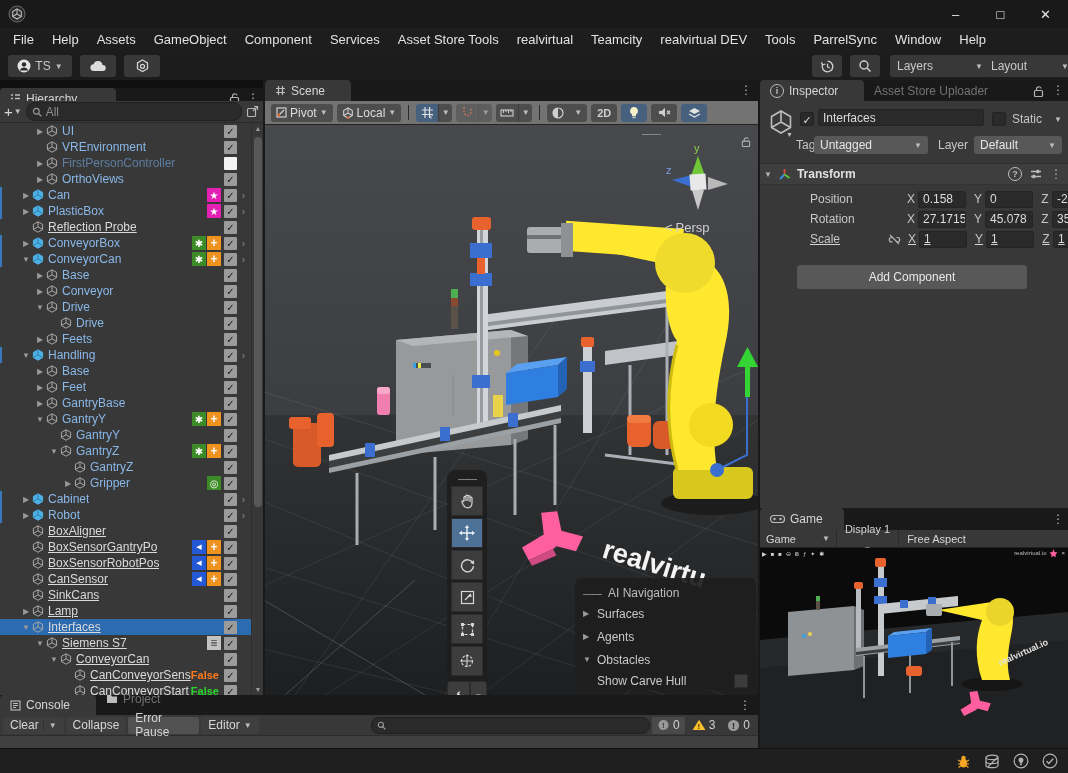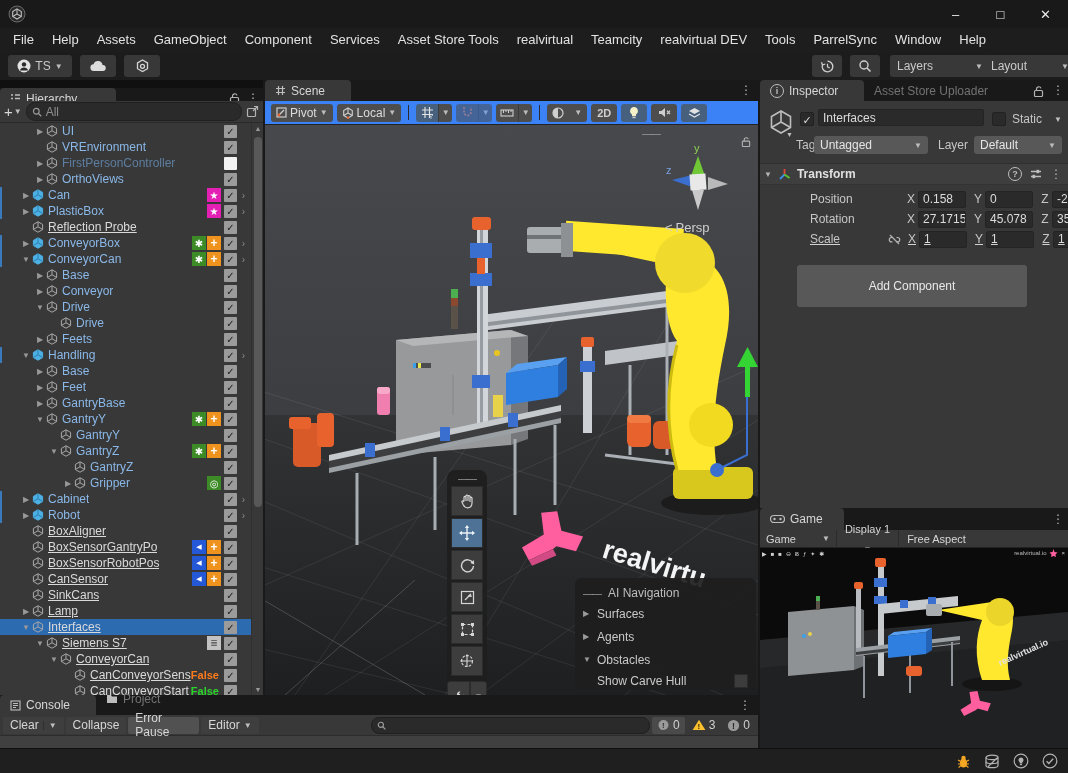--- a/index.html
+++ b/index.html
@@ -57,21 +57,21 @@
   .hcheck{width:13px;height:13px;flex:none;margin-left:3px;background:#9b9b9b;color:#1c1c1c;font-size:10px;line-height:13px;text-align:center;border-radius:1px;}
   .hcheck.off{background:#f2f2f2;}
   .hchev{width:13px;flex:none;text-align:center;color:#8a8a8a;font-size:10px;}
   .hval{position:absolute;right:44px;font-size:11px;font-weight:700;}
   #hier-scroll{left:251px;top:123px;width:12px;height:572px;background:#383838;border-left:1px solid #2f2f2f;box-sizing:border-box;}
   #hier-thumb{position:absolute;left:2px;top:14px;width:8px;height:370px;background:#585858;border-radius:4px;}
   .scroll-arrow{position:absolute;left:0;width:12px;text-align:center;color:#9a9a9a;font-size:7px;}
 
   
   #scene-tabbar{left:265px;top:80px;width:493px;height:21px;}
-  #scene-toolbar{left:265px;top:101px;width:493px;height:24px;background:#3b82f6;border-bottom:1px solid #232323;box-sizing:border-box;display:flex;align-items:center;padding-left:6px;gap:4px;}
+  #scene-toolbar{left:265px;top:101px;width:493px;height:24px;background:#737373;border-bottom:1px solid #232323;box-sizing:border-box;display:flex;align-items:center;padding-left:6px;gap:4px;}
   .sbtn{background:#4d4d4d;border-radius:3px;height:18px;display:flex;align-items:center;padding:0 5px;gap:3px;font-size:12px;color:#dcdcdc;}
   .sgroup{display:flex;}
   .sgroup .main{background:#4d4d4d;border-radius:3px 0 0 3px;width:22px;height:18px;display:flex;align-items:center;justify-content:center;}
   .sgroup .dd{background:#4d4d4d;border-radius:0 3px 3px 0;width:13px;height:18px;display:flex;align-items:center;justify-content:center;color:#bdbdbd;font-size:8px;border-left:1px solid #3c3c3c;}
   .sgroup.active .main,.sbtn.active{background:#46607e;}
   .ssep{width:1px;height:15px;background:#2b2b2b;margin:0 3px;}
   .caret{font-size:8px;color:#bdbdbd;}
   #viewport{left:265px;top:125px;width:493px;height:570px;background:#3c3e41;overflow:hidden;} 
   .overlay-handle{color:#9a9a9a;font-size:10px;letter-spacing:-1px;}
   #persp-label{color:#cfcfcf;font-size:13px;}
@@ -92,21 +92,21 @@
   #go-name{left:58px;top:8px;width:166px;}
   .ufield{background:#2a2a2a;border:1px solid #242424;border-radius:2px;height:17px;font-size:12px;color:#dcdcdc;display:flex;align-items:center;padding:0 4px;overflow:hidden;white-space:nowrap;box-sizing:border-box;}
   .udrop{background:#585858;border-radius:3px;height:18px;display:flex;align-items:center;padding:0 6px;font-size:12px;color:#e4e4e4;justify-content:space-between;box-sizing:border-box;}
   .ulabel{color:#c6c6c6;font-size:12px;}
   .ucheck{width:14px;height:14px;background:#2a2a2a;border:1px solid #222;border-radius:2px;color:#dcdcdc;text-align:center;line-height:14px;font-size:11px;box-sizing:border-box;}
   #transform-header{left:0;top:62px;width:308px;height:22px;background:#3e3e3e;border-top:1px solid #2e2e2e;border-bottom:1px solid #333;display:flex;align-items:center;padding:0 4px;gap:6px;box-sizing:border-box;}
   .trow{position:absolute;left:12px;width:364px;height:20px;display:flex;align-items:center;margin-left:24px;}
   .trow .tlabel{margin-left:14px;width:96px;color:#c6c6c6;}
   .axis{color:#c6c6c6;width:10px;text-align:center;margin-right:2px;}
   .tfield{width:48px;margin-right:7px;}
-  #addcomp{left:37px;top:164px;width:230px;height:42px;background:#585858;border-radius:3px;display:flex;align-items:center;justify-content:center;color:#e8e8e8;font-size:12px;}
+  #addcomp{left:37px;top:164px;width:230px;height:24px;background:#585858;border-radius:3px;display:flex;align-items:center;justify-content:center;color:#e8e8e8;font-size:12px;}
 
   
   #game-tabbar{left:760px;top:508px;width:308px;height:22px;}
   #game-toolbar{left:760px;top:530px;width:308px;height:18px;background:#383838;display:flex;align-items:center;font-size:11px;color:#d6d6d6;border-bottom:1px solid #222;box-sizing:border-box;}
   .gsep{width:1px;height:18px;background:#2b2b2b;}
   #game-view{left:760px;top:548px;width:308px;height:200px;background:#0c0c0c;overflow:hidden;}
   #game-hud{position:absolute;left:2px;top:2px;display:flex;gap:4px;color:#cfcfcf;font-size:6px;align-items:center;}
   #game-wm-top{position:absolute;right:3px;top:1px;display:flex;gap:3px;align-items:center;color:#bdbdbd;font-size:6px;}
 
   

